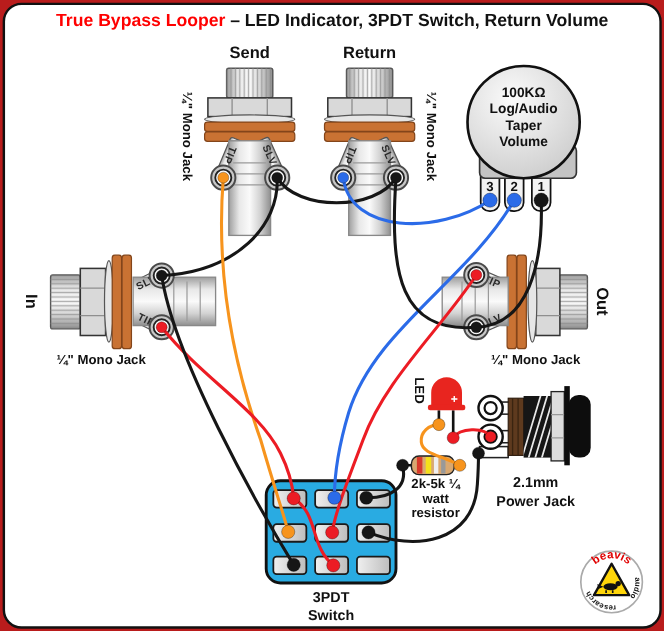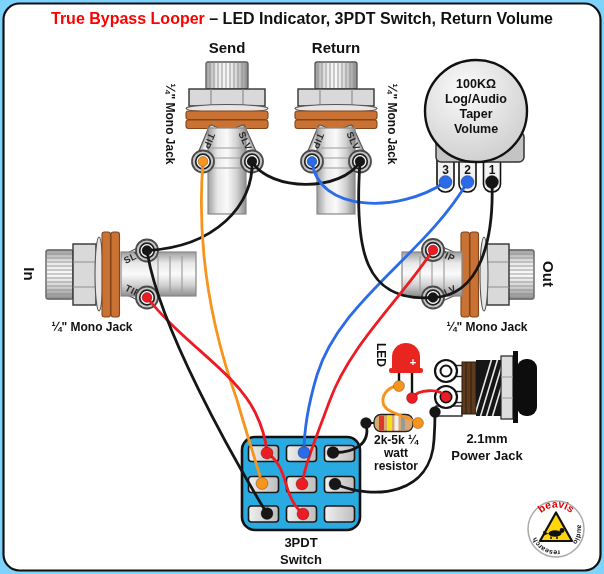--- a/index.html
+++ b/index.html
@@ -1,16 +1,16 @@
 <!DOCTYPE html>
 <html><head>
 <meta charset="utf-8">
 <style>
   html,body{margin:0;padding:0;background:#fff;}
-  .stage{position:relative;width:604px;height:574px;background:#7dd3fc;overflow:hidden;}
+  .stage{position:relative;width:604px;height:574px;background:#b91c1c;overflow:hidden;}
   svg{position:absolute;left:0;top:0;}
   text{font-family:"Liberation Sans",sans-serif;}
   .t-title{font-weight:bold;font-size:16px;}
   .t-comp{font-weight:bold;font-size:13px;fill:#111;}
   .t-comp15{font-weight:bold;font-size:15px;fill:#111;}
   .t-small{font-weight:bold;font-size:12px;fill:#111;}
   .t-lug{font-weight:bold;font-size:9.5px;fill:#2a2a2a;letter-spacing:.5px;}
   .t-num{font-weight:bold;font-size:12px;fill:#111;}
   .t-pot{font-weight:bold;font-size:12.5px;fill:#111;}
   .t-plus{font-weight:bold;font-size:11px;fill:#fff;}

